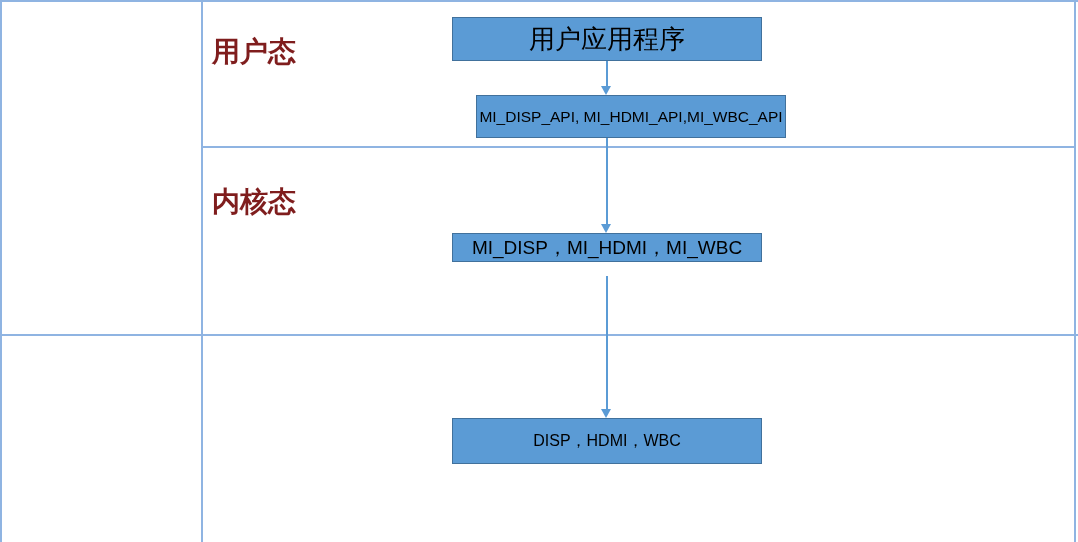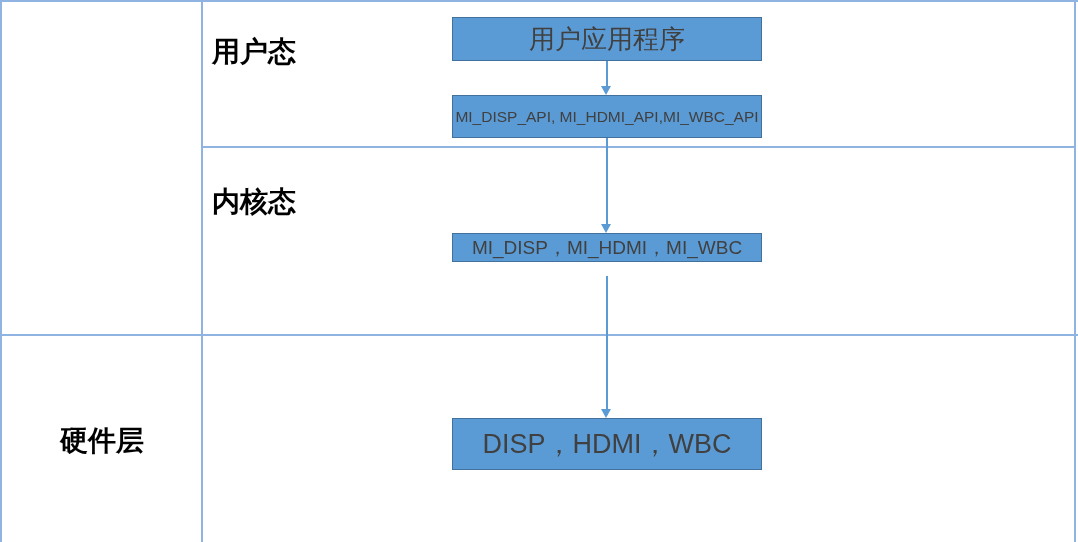--- a/index.html
+++ b/index.html
@@ -23,50 +23,50 @@
   .gl-top    { left: 0;    top: 0;    width: 1078px; height: 2px; }
   .gl-left   { left: 0;    top: 0;    width: 2px;    height: 542px; }
   .gl-right  { left: 1074px; top: 0;  width: 2px;    height: 542px; }
   .gl-coldiv { left: 201px; top: 0;   width: 2px;    height: 542px; }
   .gl-ukdiv  { left: 202px; top: 146px; width: 874px; height: 2px; }
   .gl-shdiv  { left: 0;    top: 334px; width: 1078px; height: 2px; }
 
   
   .layer-label {
     position: absolute;
-    color: #000000;
+    color: #7f1d1d;
     font-size: 28px;
     font-weight: 600;
     line-height: 1;
     white-space: nowrap;
   }
   .lbl-software { left: 62px;  top: 158px; }
   .lbl-usermode { left: 212px; top: 38px; }
   .lbl-kernel   { left: 212px; top: 188px; text-align: right; }
   .lbl-hardware { left: 60px;  top: 427px; }
 
   
   .node {
     position: absolute;
     left: 452px;
     width: 310px;
     box-sizing: border-box;
     background: #5B9BD5;
     border: 1.5px solid #41719C;
-    color: #404040;
+    color: #000000;
     display: flex;
     align-items: center;
     justify-content: center;
     white-space: nowrap;
     text-align: right;
   }
   .node-userapp { top: 17px;  height: 44px; font-size: 26px; }
-  .node-api     { top: 95px;  height: 43px; font-size: 15.5px; }
+  .node-api     { top: 95px;  height: 43px; font-size: 15.5px; margin-left: 24px; }
   .node-kernel  { top: 233px; height: 29px; font-size: 19px; }
-  .node-hw      { top: 418px; height: 52px; font-size: 27px; }
+  .node-hw      { top: 418px; height: 46px; font-size: 16px; }
 
   
   .arrow-shaft {
     position: absolute;
     left: 606px;
     width: 1.5px;
     background: #5B9BD5;
   }
   .shaft-1 { top: 61px;  height: 26px; }
   .shaft-2 { top: 138px; height: 87px; }
@@ -91,21 +91,20 @@
 
   <div class="gridline gl-top"></div>
   <div class="gridline gl-left"></div>
   <div class="gridline gl-right"></div>
   <div class="gridline gl-coldiv"></div>
   <div class="gridline gl-ukdiv"></div>
   <div class="gridline gl-shdiv"></div>
 
   <div class="layer-label lbl-usermode">用户态</div>
   <div class="layer-label lbl-kernel">内核态</div>
-  <div class="layer-label lbl-hardware">硬件层</div>
 
   <div class="node node-userapp">用户应用程序</div>
   <div class="node node-api">MI_DISP_API, MI_HDMI_API,MI_WBC_API</div>
   <div class="node node-kernel">MI_DISP，MI_HDMI，MI_WBC</div>
   <div class="node node-hw">DISP，HDMI，WBC</div>
 
   <div class="arrow-shaft shaft-1"></div>
   <div class="arrow-head head-1"></div>
   <div class="arrow-shaft shaft-2"></div>
   <div class="arrow-head head-2"></div>

